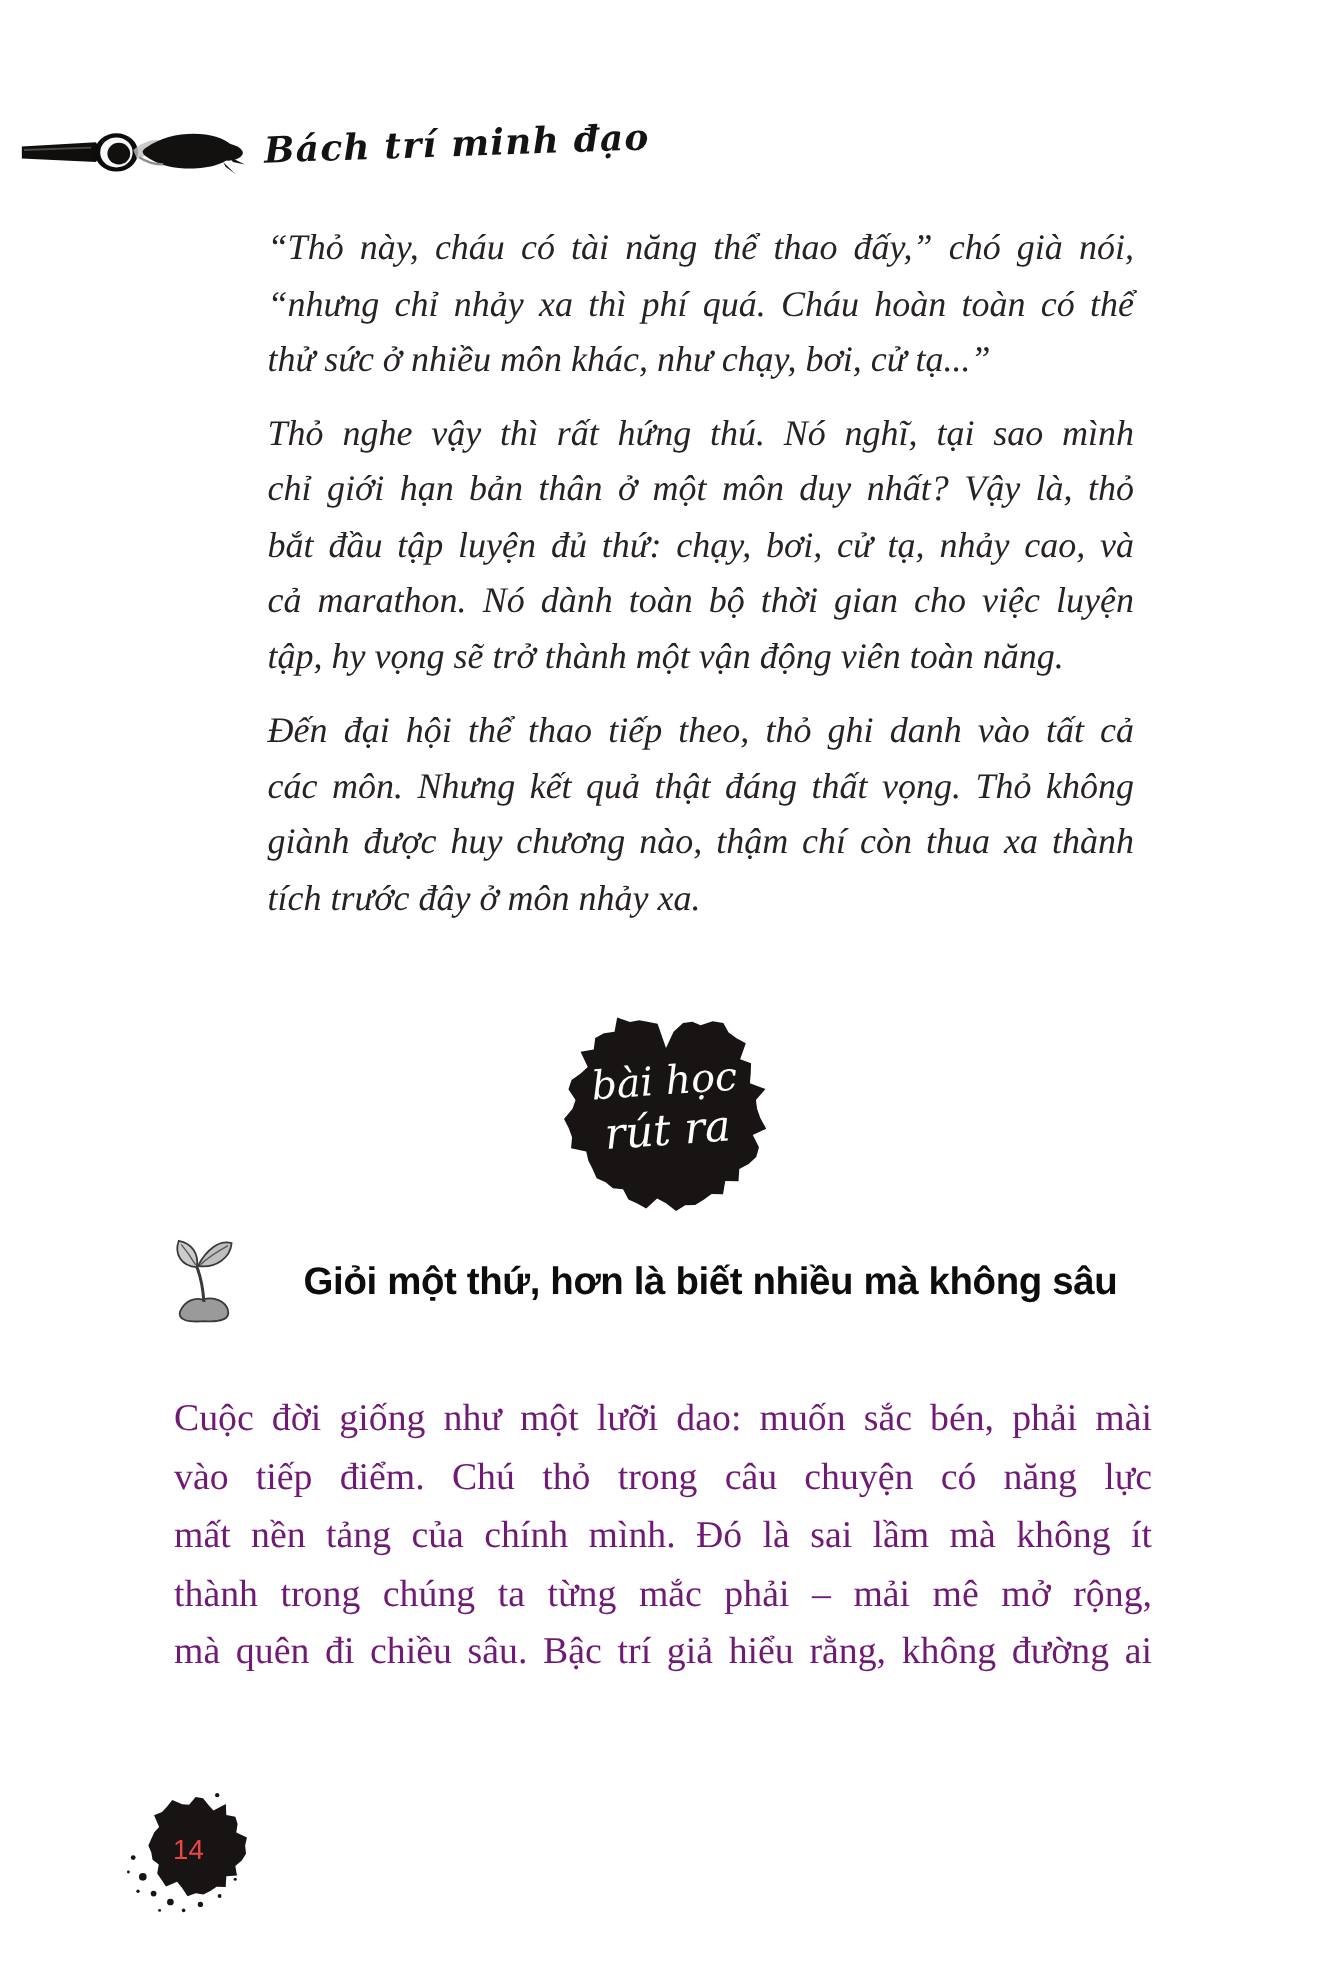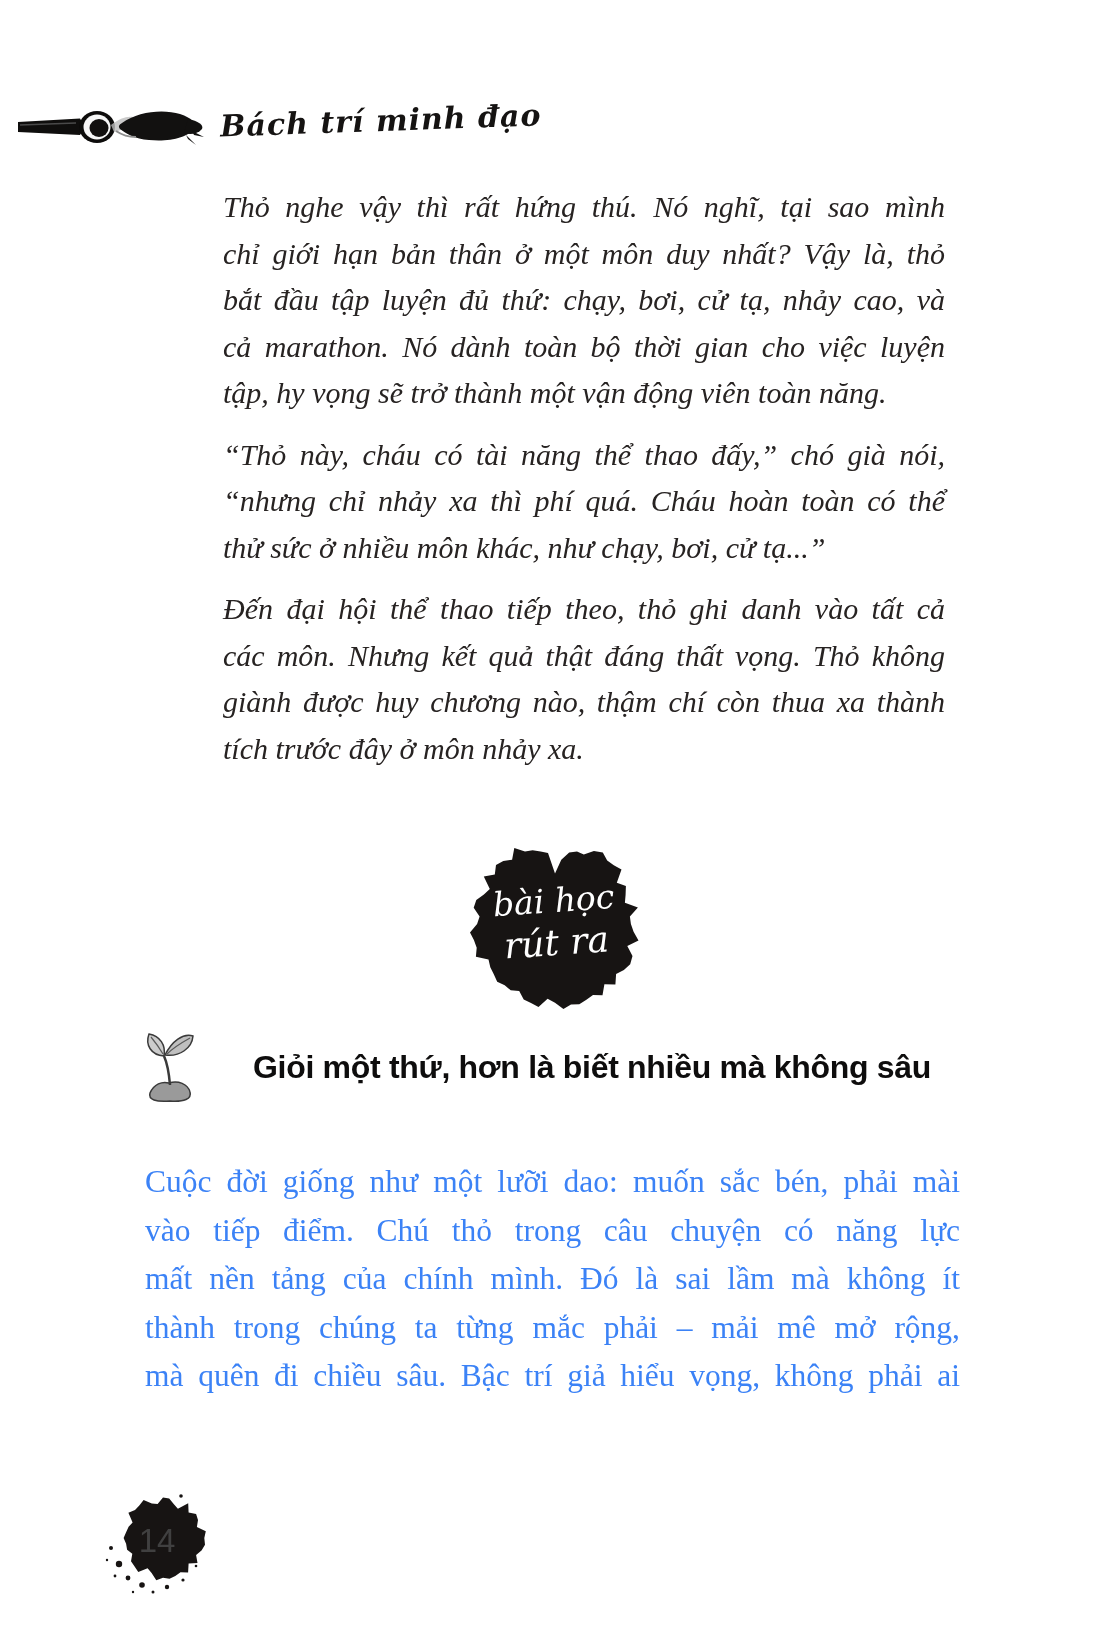--- a/index.html
+++ b/index.html
@@ -39,29 +39,29 @@
   
   .section-head{position:absolute; left:143px; top:1028px; width:840px; height:78px;
     display:flex; align-items:center;}
   .sprout{flex:0 0 auto; margin-right:12px;}
   .section-title{
     font-family:"Liberation Sans", sans-serif; font-weight:700;
     font-size:32px; letter-spacing:-0.3px; color:#0e0d0d; white-space:nowrap;margin-left:44px;
   }
   
   .body-block{position:absolute; left:145px; top:1158px; width:815px;
-    font-size:31.5px; line-height:48.6px; color:#3b82f6;}
+    font-size:31.5px; line-height:48.6px; color:#701a75;}
   .body-block .para{margin:0;}
   
   .pageno{position:absolute; left:95px; top:1486px; width:140px; height:140px;}
   .pageno svg{position:absolute; left:0; top:0;}
   .pageno-label{
     position:absolute; left:22px; top:30px; width:80px; height:50px;
     display:flex; align-items:center; justify-content:center;
-    color:#404040; font-family:"Liberation Sans", sans-serif; font-size:33px;
+    color:#ef4444; font-family:"Liberation Sans", sans-serif; font-size:23px;
   }
 </style>
 </head>
 <body>
 
 <div class="page">
 
   <div class="header">
     <svg class="brush" width="192" height="60" viewBox="0 0 192 60">
       <path d="M0,21 L62,17.5 L67,26 L62,34 L0,31 Z" fill="#0f0e0d"></path>
@@ -74,30 +74,30 @@
       <path d="M170,18 C180,20 186,24 184,28 C180,33 172,34 166,32 Z" fill="#121110"></path>
       <path d="M174,30 L186,36 L176,34 Z" fill="#121110"></path>
       <path d="M168,34 L178,44 L170,38 Z" fill="#121110"></path>
       <path d="M98,30 C104,34 112,36 118,36" stroke="#8e8e8e" stroke-width="2" fill="none"></path>
     </svg>
     <div class="brand-title">Bách trí minh đạo</div>
   </div>
 
   <div class="quotes">
       <div class="para">
+        <div class="tline">“Thỏ này, cháu có tài năng thể thao đấy,” chó già nói,</div>
+        <div class="tline">“nhưng chỉ nhảy xa thì phí quá. Cháu hoàn toàn có thể</div>
+        <div class="tline tlast">thử sức ở nhiều môn khác, như chạy, bơi, cử tạ...”</div>
+      </div>
+      <div class="para">
         <div class="tline">Thỏ nghe vậy thì rất hứng thú. Nó nghĩ, tại sao mình</div>
         <div class="tline">chỉ giới hạn bản thân ở một môn duy nhất? Vậy là, thỏ</div>
         <div class="tline">bắt đầu tập luyện đủ thứ: chạy, bơi, cử tạ, nhảy cao, và</div>
         <div class="tline">cả marathon. Nó dành toàn bộ thời gian cho việc luyện</div>
         <div class="tline tlast">tập, hy vọng sẽ trở thành một vận động viên toàn năng.</div>
-      </div>
-      <div class="para">
-        <div class="tline">“Thỏ này, cháu có tài năng thể thao đấy,” chó già nói,</div>
-        <div class="tline">“nhưng chỉ nhảy xa thì phí quá. Cháu hoàn toàn có thể</div>
-        <div class="tline tlast">thử sức ở nhiều môn khác, như chạy, bơi, cử tạ...”</div>
       </div>
       <div class="para">
         <div class="tline">Đến đại hội thể thao tiếp theo, thỏ ghi danh vào tất cả</div>
         <div class="tline">các môn. Nhưng kết quả thật đáng thất vọng. Thỏ không</div>
         <div class="tline">giành được huy chương nào, thậm chí còn thua xa thành</div>
         <div class="tline tlast">tích trước đây ở môn nhảy xa.</div>
       </div>
     </div>
 
   <div class="badge">
@@ -121,21 +121,21 @@
     </svg>
     <div class="section-title">Giỏi một thứ, hơn là biết nhiều mà không sâu</div>
   </div>
 
   <div class="body-block">
       <div class="para">
         <div class="tline">Cuộc đời giống như một lưỡi dao: muốn sắc bén, phải mài</div>
         <div class="tline">vào tiếp điểm. Chú thỏ trong câu chuyện có năng lực</div>
         <div class="tline">mất nền tảng của chính mình. Đó là sai lầm mà không ít</div>
         <div class="tline">thành trong chúng ta từng mắc phải – mải mê mở rộng,</div>
-        <div class="tline">mà quên đi chiều sâu. Bậc trí giả hiểu vọng, không phải ai</div>
+        <div class="tline">mà quên đi chiều sâu. Bậc trí giả hiểu rằng, không đường ai</div>
       </div>
     </div>
 
   <div class="pageno">
     <svg width="140" height="140" viewBox="0 0 140 140">
       <path fill="#171413" d="M109.3,52.0L110.0,58.7L106.5,64.5L101.1,68.9L102.5,77.0L93.6,77.6L93.1,86.6L85.5,86.3L80.3,89.9L74.5,92.7L68.0,91.7L61.3,94.2L56.6,87.1L52.6,82.2L43.3,86.0L39.6,80.4L36.0,75.2L37.3,67.7L32.1,63.7L31.1,57.8L28.6,52.0L31.1,46.2L33.6,40.8L37.6,36.5L33.4,26.8L40.0,24.0L44.3,19.4L48.6,14.0L56.8,17.6L62.6,18.0L68.0,11.5L74.2,12.6L78.9,18.3L82.9,22.8L93.2,17.3L93.6,26.4L101.1,27.9L103.0,34.1L101.9,41.0L110.8,45.2Z"></path>
       <circle cx="24" cy="78" r="3.2" fill="#171413"></circle>
       <circle cx="33" cy="92" r="2.4" fill="#171413"></circle>
       <circle cx="47" cy="99" r="2.8" fill="#171413"></circle>
       <circle cx="16" cy="62" r="2" fill="#171413"></circle>

